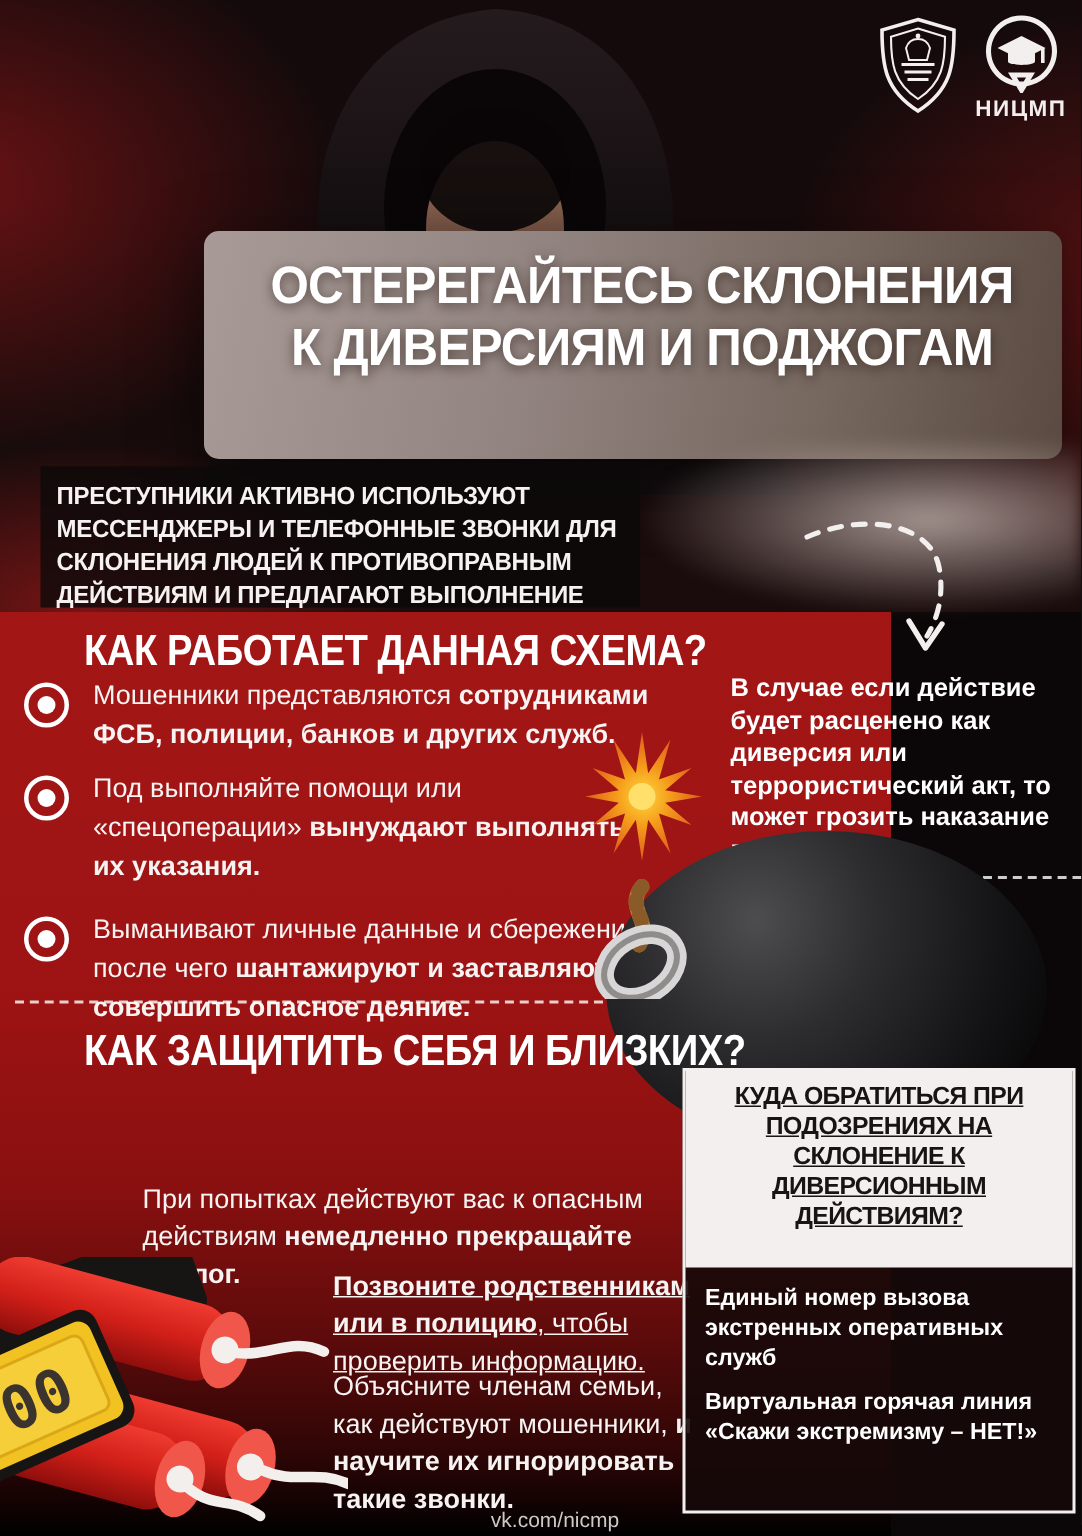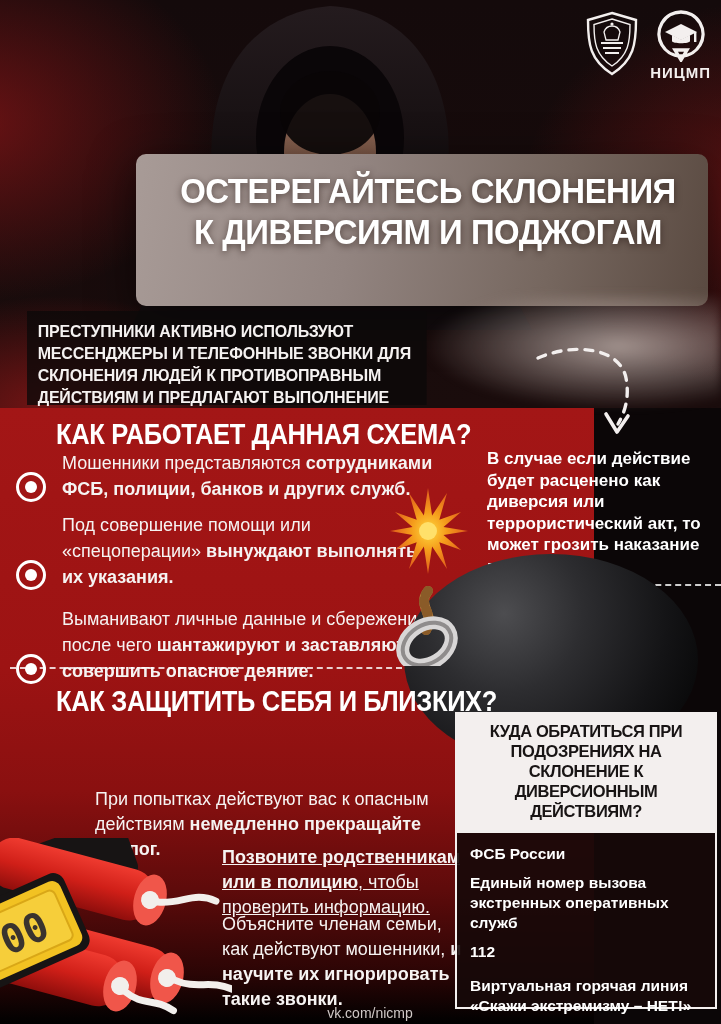--- a/index.html
+++ b/index.html
@@ -39,21 +39,21 @@
 
   
   .red { position:absolute; left:0; top:408px; width:594px; height:616px;
     background:linear-gradient(180deg,#a31616 0%,#9d1313 42%,#8a1010 62%,#5f0b0b 78%,#2a0505 92%,#050101 99%,#000 100%); }
 
   .h-cond { color:#fff; font-weight:bold; letter-spacing:-0.4px; white-space:nowrap;
     transform:scaleX(0.88); transform-origin:left center; }
   .h1 { position:absolute; left:56px; top:10px; font-size:29px; }
   .h2 { position:absolute; left:56px; top:277px; font-size:29px; }
 
-  .bullet { position:absolute; display:flex; align-items:flex-end; }
+  .bullet { position:absolute; display:flex; align-items:flex-start; }
   .b1 { left:16px; top:42px; }  .b2 { left:16px; top:104px; }
   .b3 { left:16px; top:163px; } .b4 { left:16px; top:198px; }
   .bullet-icon { flex:0 0 30px; width:30px; height:30px; border:3px solid #fff; border-radius:50%;
     margin-right:16px; margin-top:5px; display:flex; align-items:center; justify-content:center; }
   .bullet-icon::after { content:""; width:12px; height:12px; background:#fff; border-radius:50%; }
   .bullet-text { width:372px; color:#f6f3f2; font-size:18px; line-height:26px; }
   .bold { font-weight:bold; }
 
   .dash { position:absolute; border-top:2px dashed rgba(255,255,255,.8); }
   .dash-left  { left:10px;  top:259px; width:392px; }
@@ -71,21 +71,21 @@
   .tip { position:absolute; color:#f6f3f2; font-size:18px; line-height:25px; }
   .t1 { left:95px;  top:317px; width:346px; }
   .t2 { left:95px;  top:379px; width:366px; }
   .t3 { left:222px; top:437px; width:248px;text-decoration:underline; }
   .t4 { left:222px; top:504px; width:250px; }
 
   
   .contact { position:absolute; left:455px; top:304px; width:262px; height:297px;
     border:2px solid #f3efee; background:rgba(22,9,9,.9); }
   .contact-head { background:#f3efee; color:#181414; font-weight:bold; text-align:center;
-    font-size:16.5px; line-height:20px; padding:7px 4px 12px; letter-spacing:-0.4px; }
+    font-size:16.5px; line-height:20px; padding:7px 4px 24px; letter-spacing:-0.4px;text-decoration:underline; }
   .contact-body { padding:11px 13px; color:#fff; font-weight:bold; font-size:15.5px; line-height:20px; }
   .c-label { margin-bottom:9px; }
   .c-value { margin-bottom:14px; }
   .c-value:last-child { margin-bottom:0; }
 
   .dynamite-svg { position:absolute; left:-8px; top:430px; }
 
   .footer-link { position:absolute; left:370px; top:597px; transform:translateX(-50%);
     color:#cfc8c6; font-size:14px; }
 </style>
@@ -155,21 +155,21 @@
   <div class="red">
 
     <div class="h-cond h1">КАК РАБОТАЕТ ДАННАЯ СХЕМА?</div>
 
     <div class="bullet b1">
       <div class="bullet-icon"></div>
       <div class="bullet-text"><span>Мошенники представляются </span><span class="bold">сотрудниками ФСБ, полиции, банков и других служб.</span></div>
     </div>
     <div class="bullet b2">
       <div class="bullet-icon"></div>
-      <div class="bullet-text"><span>Под совершение помощи или «спецоперации» </span><span class="bold">вынуждают выполнять их указания.</span></div>
+      <div class="bullet-text"><span>Под выполняйте помощи или «спецоперации» </span><span class="bold">вынуждают выполнять их указания.</span></div>
     </div>
     <div class="bullet b4">
       <div class="bullet-icon"></div>
       <div class="bullet-text"><span>Выманивают личные данные и сбережения, после чего </span><span class="bold">шантажируют и заставляют совершить опасное деяние.</span></div>
     </div>
 
     <div class="warning">
       <span>В случае если действие будет расценено как диверсия или террористический акт, то может грозить наказание вплоть до </span><span>ПОЖИЗНЕННОГО ЛИШЕНИЯ СВОБОДЫ</span>
     </div>
 
@@ -197,23 +197,21 @@
 
     <div class="h-cond h2">КАК ЗАЩИТИТЬ СЕБЯ И БЛИЗКИХ?</div>
 
     <div class="tip t2"><span>При попытках действуют вас к опасным действиям </span><span class="bold">немедленно прекращайте диалог.</span></div>
     <div class="tip t3"><span class="bold">Позвоните родственникам или в полицию</span><span>, чтобы проверить информацию.</span></div>
     <div class="tip t4"><span>Объясните членам семьи, как действуют мошенники, </span><span class="bold">и научите их игнорировать такие звонки.</span></div>
 
     <div class="contact">
       <div class="contact-head">КУДА ОБРАТИТЬСЯ ПРИ ПОДОЗРЕНИЯХ НА СКЛОНЕНИЕ К ДИВЕРСИОННЫМ ДЕЙСТВИЯМ?</div>
       <div class="contact-body">
-        <div class="c-label">ФСБ России</div>
         <div class="c-label">Единый номер вызова экстренных оперативных служб</div>
-        <div class="c-value">112</div>
         <div class="c-label">Виртуальная горячая линия «Скажи экстремизму – НЕТ!»</div>
 
       </div>
     </div>
 
     <svg class="dynamite-svg" width="240" height="185" viewBox="0 0 240 185">
       <defs>
         <linearGradient id="stickGrad" x1="0" y1="0" x2="0" y2="1">
           <stop offset="0" stop-color="#ef3b30"></stop>
             <stop offset="0.5" stop-color="#d01f18"></stop>

